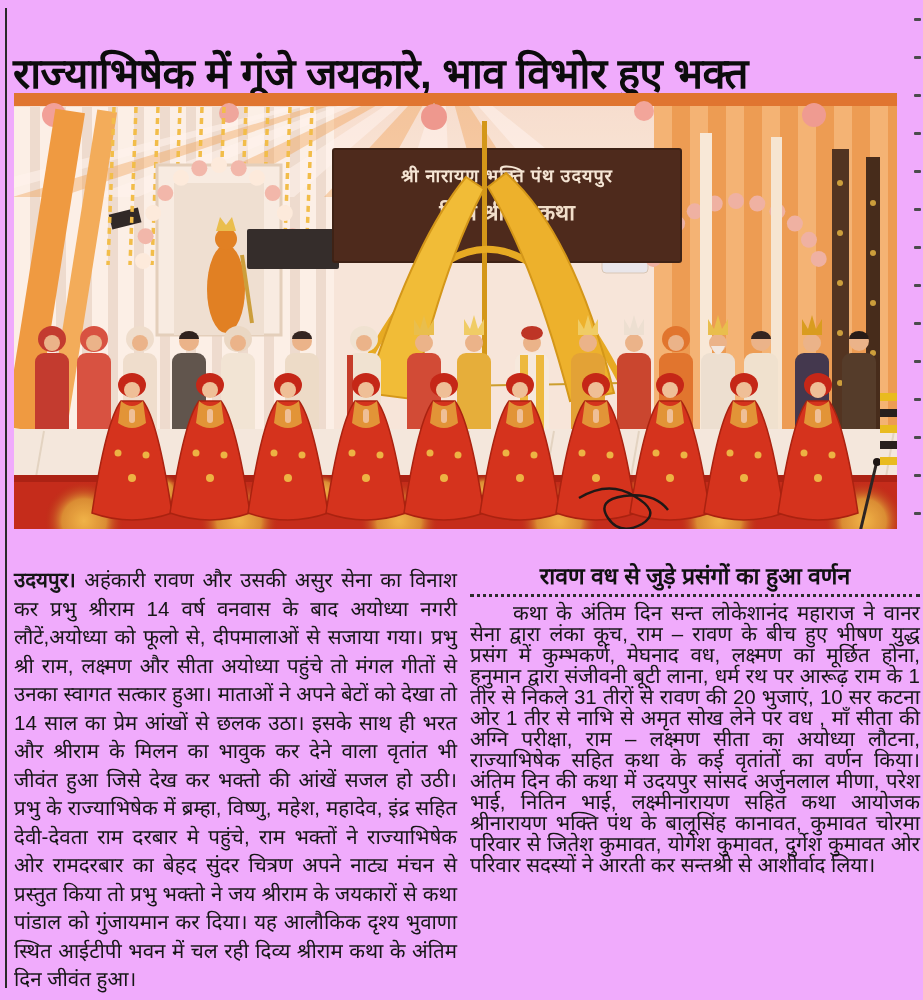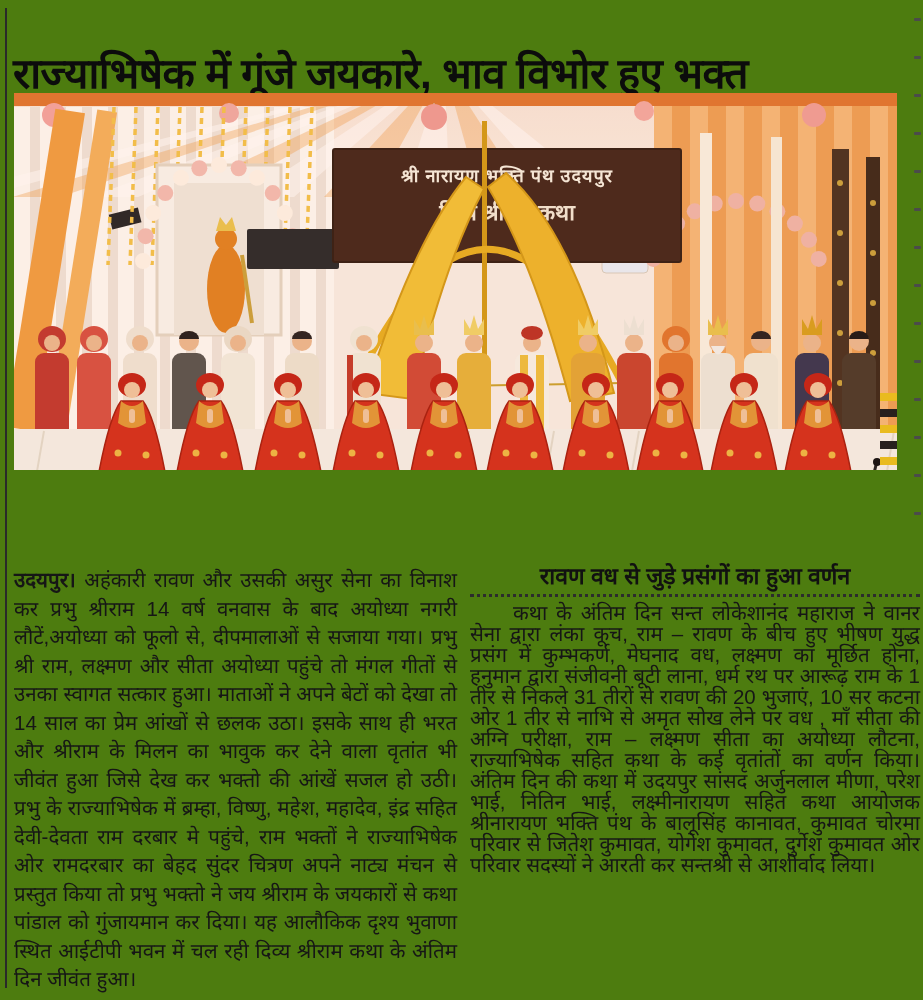--- a/index.html
+++ b/index.html
@@ -1,28 +1,28 @@
 <!DOCTYPE html>
 <html lang="hi"><head>
 <meta charset="utf-8">
 <style>
   html,body{margin:0;padding:0;background:#ffffff;}
   .page{
-    position:relative;width:923px;height:1000px;background:#4d7c0f;
+    position:relative;width:923px;height:1000px;background:#f0abfc;
     font-family:"Liberation Sans", sans-serif;color:#1a1a1a;overflow:hidden;
   }
   .left-rule{position:absolute;left:5px;top:8px;width:2px;height:980px;background:#2a2a2a;}
   .headline{
     position:absolute;left:13px;top:0px;width:896px;height:86px;
     font-size:42px;font-weight:800;color:#0c0c0c;letter-spacing:-0.5px;
     display:flex;align-items:center;white-space:nowrap;
   }
   
   .photo{
-    position:absolute;left:14px;top:93px;width:883px;height:377px;
+    position:absolute;left:14px;top:93px;width:883px;height:436px;
     background:#f7ece2;overflow:hidden;
   }
   .photo .ceiling{
     position:absolute;left:0;top:0;width:883px;height:112px;
     background:linear-gradient(180deg,#f6e3d4,#fbeee3);
   }
   .photo .curtainL{
     position:absolute;left:0;top:14px;width:320px;height:330px;
     background:repeating-linear-gradient(90deg,#fcf7f0 0 16px,#eee2d6 16px 26px);
   }

